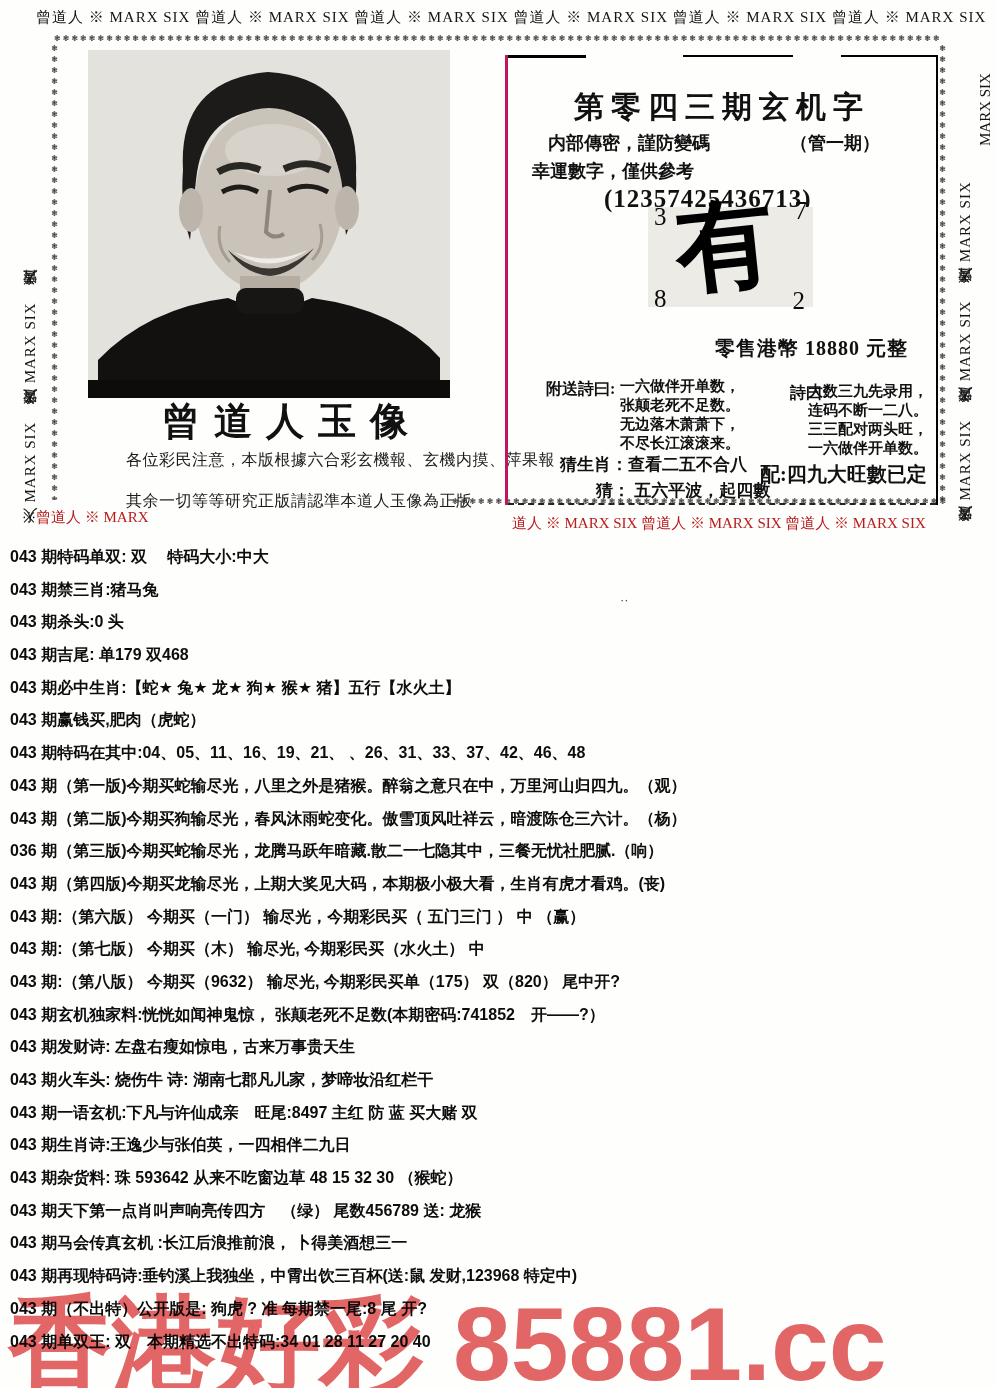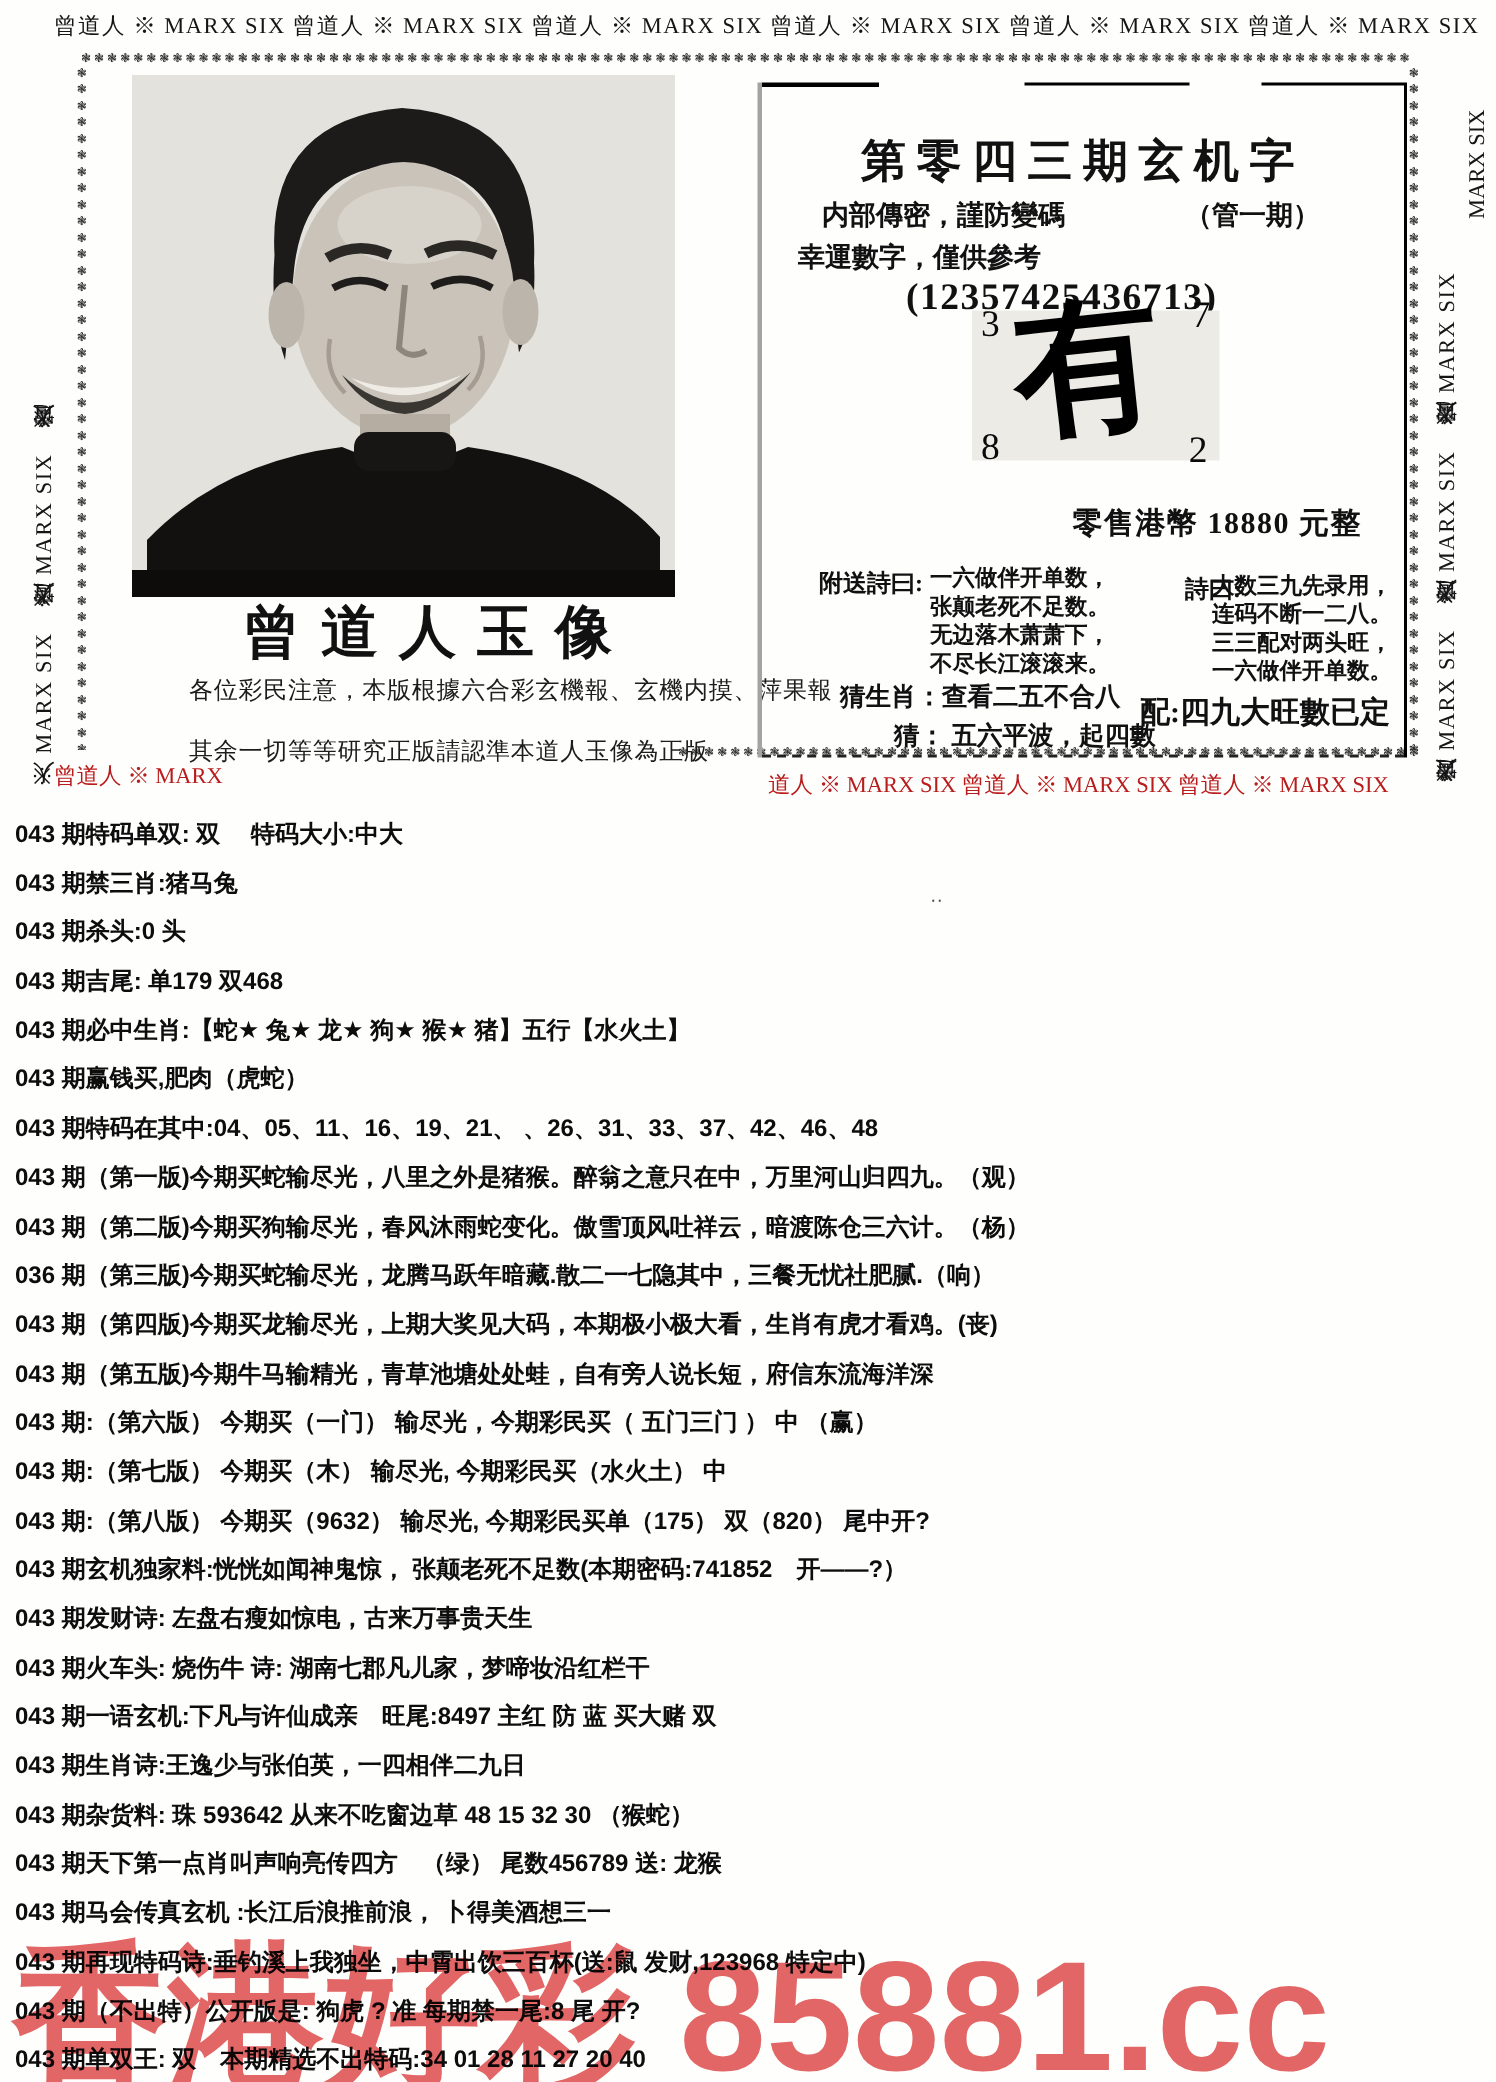--- a/index.html
+++ b/index.html
@@ -25,21 +25,21 @@
   .photo{position:absolute;left:88px;top:50px;width:362px;height:348px;background:#eceae6;}
   .portrait-title{position:absolute;left:108px;top:396px;width:368px;text-align:center;
      font-size:38px;font-weight:bold;letter-spacing:14px;font-family:"Liberation Serif","DejaVu Serif",serif;}
   .caption{position:absolute;left:126px;width:380px;font-size:16px;letter-spacing:0.5px;
      font-family:"Liberation Serif","DejaVu Serif",serif;color:#1c1c1c;white-space:nowrap;}
   .cap1{top:450px;} .cap2{top:479px;margin-top:12px;}
   .frag{position:absolute;font-family:"Liberation Serif","DejaVu Serif",serif;font-size:15px;color:#b91c1c;white-space:nowrap;}
   .frag-bl{left:36px;top:508px;} .frag-br{left:512px;top:514px;}
   
   .mbox{position:absolute;left:505px;top:55px;width:428px;height:450px;
-     border-left:3px solid #a3a3a3;border-right:2px solid #000;}
+     border-left:3px solid #be185d;border-right:2px solid #000;}
   .mbox .tseg1{position:absolute;top:0;left:0;width:78px;height:3px;background:#000;}
   .mbox .tseg2{position:absolute;top:0;left:175px;width:110px;height:2px;background:#000;}
   .mbox .tseg3{position:absolute;top:0;right:0;width:95px;height:2px;background:#000;}
   .mbox .bseg{position:absolute;bottom:0;left:0;width:100%;height:0;border-bottom:2px dashed #222;}
   .mbox-title{position:absolute;top:32px;left:0;width:100%;text-align:center;font-size:30px;font-weight:bold;
      letter-spacing:7px;font-family:"Liberation Serif","DejaVu Serif",serif;}
   .mline{position:absolute;font-size:18px;font-weight:bold;font-family:"Liberation Serif","DejaVu Serif",serif;white-space:nowrap;}
   .ml1{top:76px;left:40px;} .ml1r{top:76px;left:282px;} .ml2{top:104px;left:24px;}
   .lucky{position:absolute;top:130px;left:96px;font-size:25px;font-weight:bold;letter-spacing:1px;
      font-family:"Liberation Serif","DejaVu Serif",serif;}
@@ -168,21 +168,20 @@
       <div class="body-line">043 期禁三肖:猪马兔</div>
       <div class="body-line">043 期杀头:0 头</div>
       <div class="body-line">043 期吉尾: 单179 双468</div>
       <div class="body-line">043 期必中生肖:【蛇★ 兔★ 龙★ 狗★ 猴★ 猪】五行【水火土】</div>
       <div class="body-line">043 期赢钱买,肥肉（虎蛇）</div>
       <div class="body-line">043 期特码在其中:04、05、11、16、19、21、 、26、31、33、37、42、46、48</div>
       <div class="body-line">043 期（第一版)今期买蛇输尽光，八里之外是猪猴。醉翁之意只在中，万里河山归四九。（观）</div>
       <div class="body-line">043 期（第二版)今期买狗输尽光，春风沐雨蛇变化。傲雪顶风吐祥云，暗渡陈仓三六计。（杨）</div>
       <div class="body-line">036 期（第三版)今期买蛇输尽光，龙腾马跃年暗藏.散二一七隐其中，三餐无忧社肥腻.（响）</div>
       <div class="body-line">043 期（第四版)今期买龙输尽光，上期大奖见大码，本期极小极大看，生肖有虎才看鸡。(丧)</div>
-      <div class="body-line">043 期（第五版)今期牛马输精光，青草池塘处处蛙，自有旁人说长短，府信东流海洋深</div>
       <div class="body-line">043 期:（第六版） 今期买（一门） 输尽光，今期彩民买（ 五门三门 ） 中 （赢）</div>
       <div class="body-line">043 期:（第七版） 今期买（木） 输尽光, 今期彩民买（水火土） 中</div>
       <div class="body-line">043 期:（第八版） 今期买（9632） 输尽光, 今期彩民买单（175） 双（820） 尾中开?</div>
       <div class="body-line">043 期玄机独家料:恍恍如闻神鬼惊， 张颠老死不足数(本期密码:741852　开——?）</div>
       <div class="body-line">043 期发财诗: 左盘右瘦如惊电，古来万事贵天生</div>
       <div class="body-line">043 期火车头: 烧伤牛 诗: 湖南七郡凡儿家，梦啼妆沿红栏干</div>
       <div class="body-line">043 期一语玄机:下凡与许仙成亲　旺尾:8497 主红 防 蓝 买大赌 双</div>
       <div class="body-line">043 期生肖诗:王逸少与张伯英，一四相伴二九日</div>
       <div class="body-line">043 期杂货料: 珠 593642 从来不吃窗边草 48 15 32 30 （猴蛇）</div>
       <div class="body-line">043 期天下第一点肖叫声响亮传四方　（绿） 尾数456789 送: 龙猴</div>

